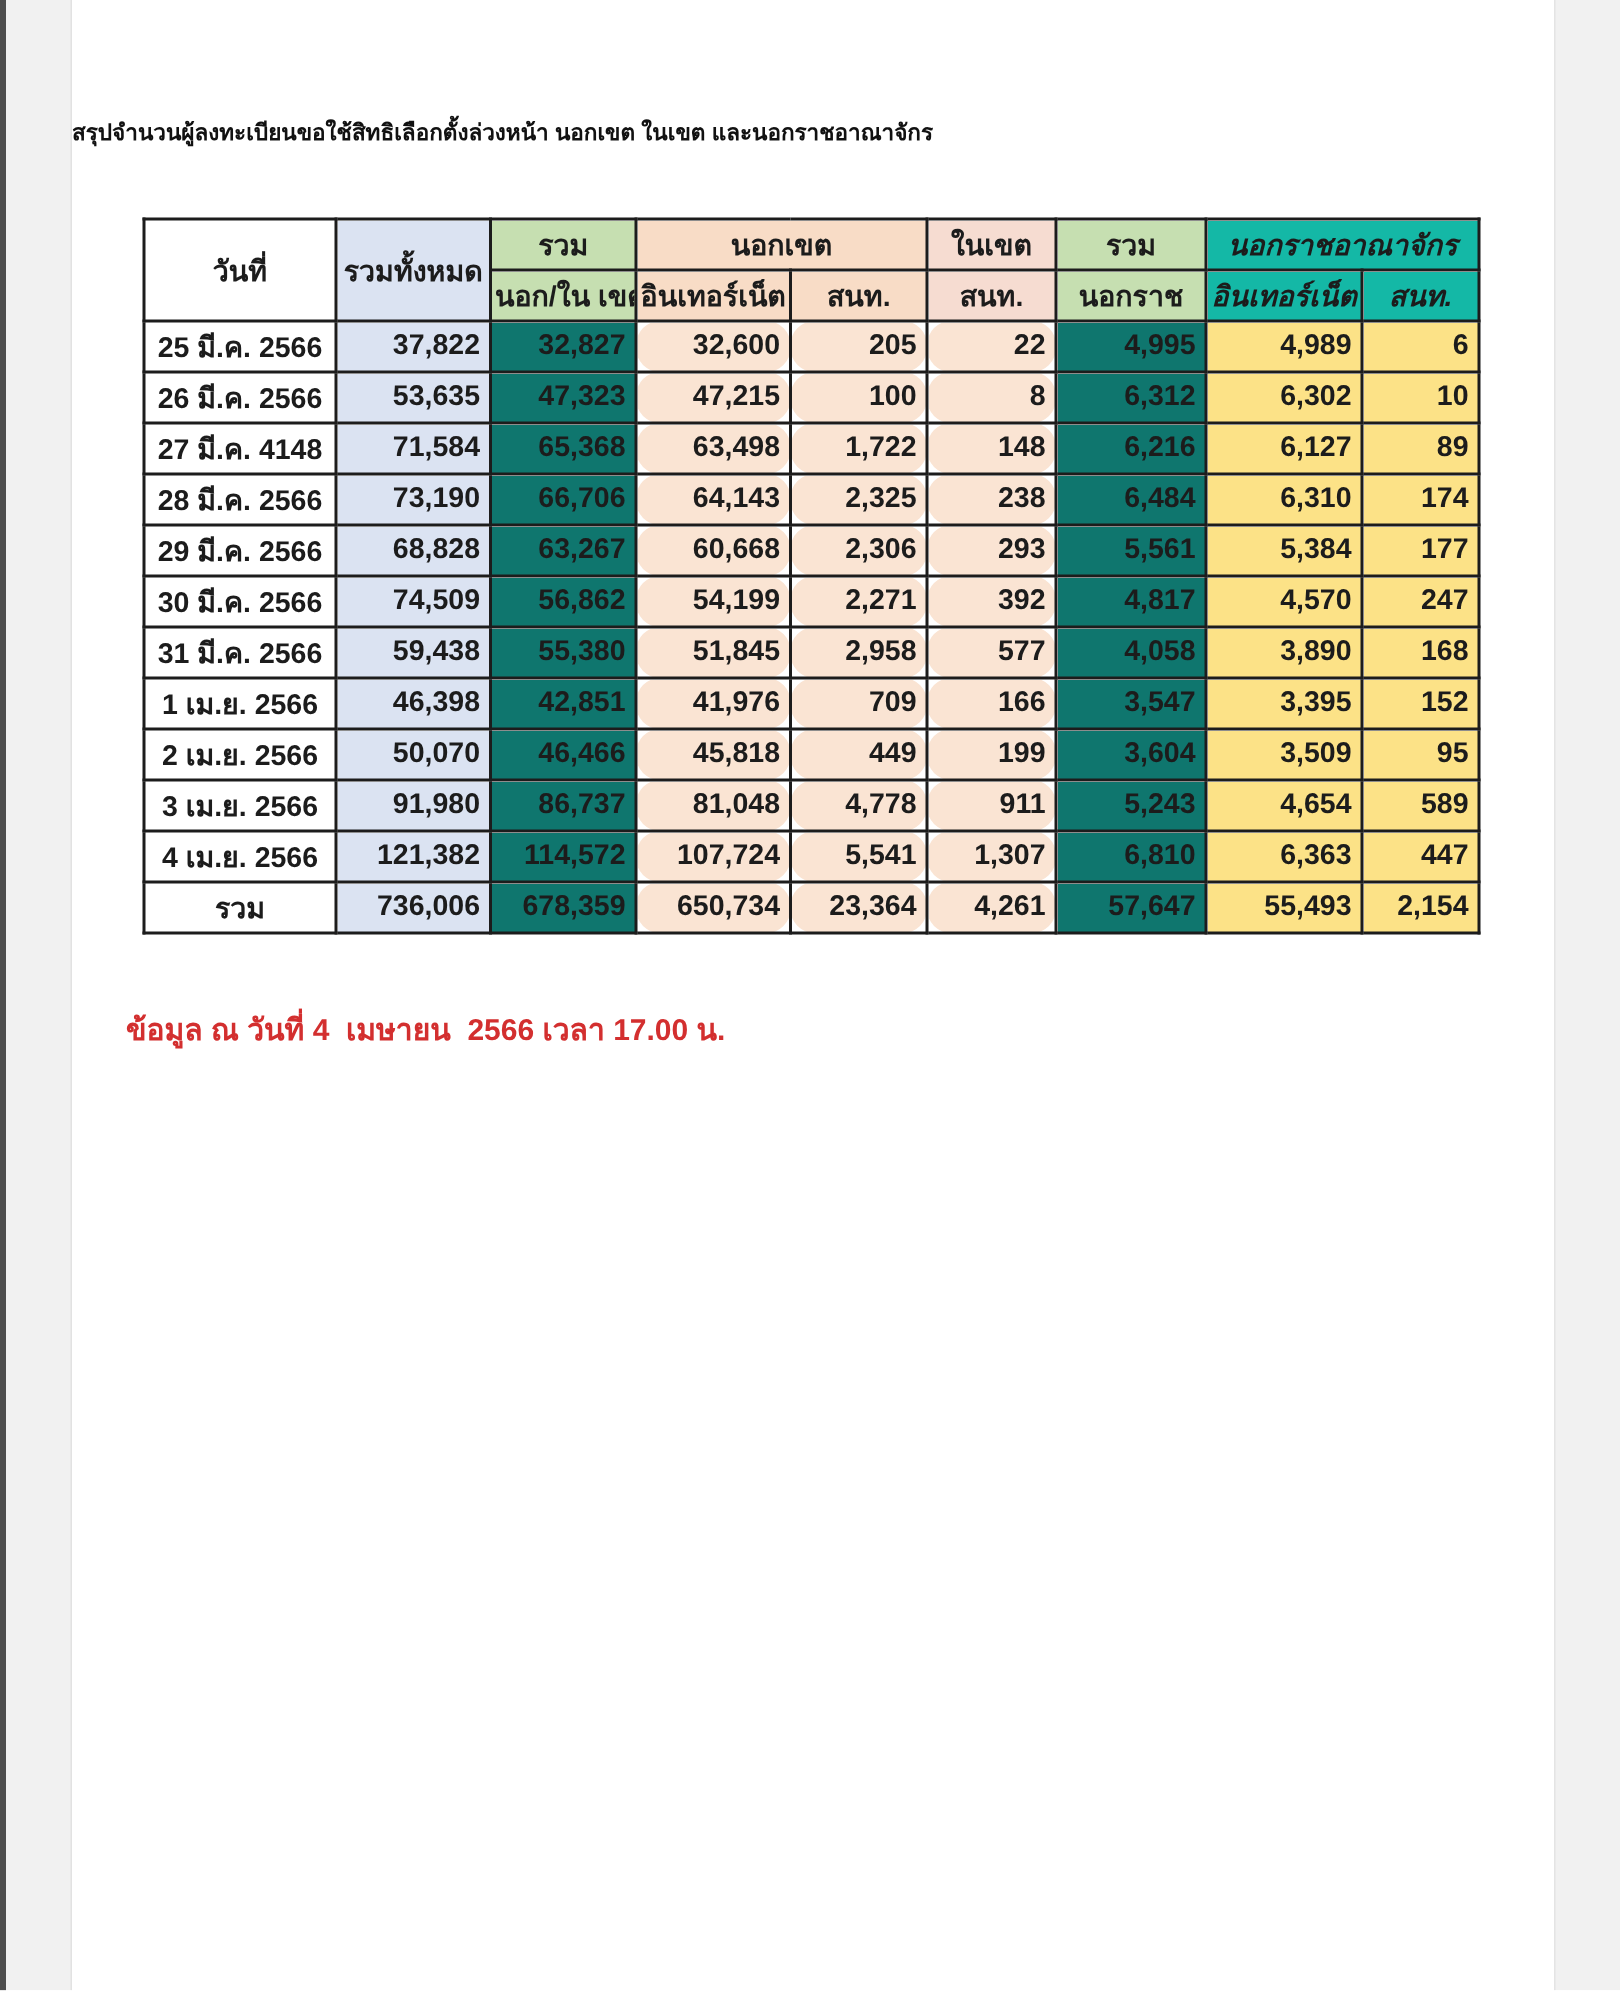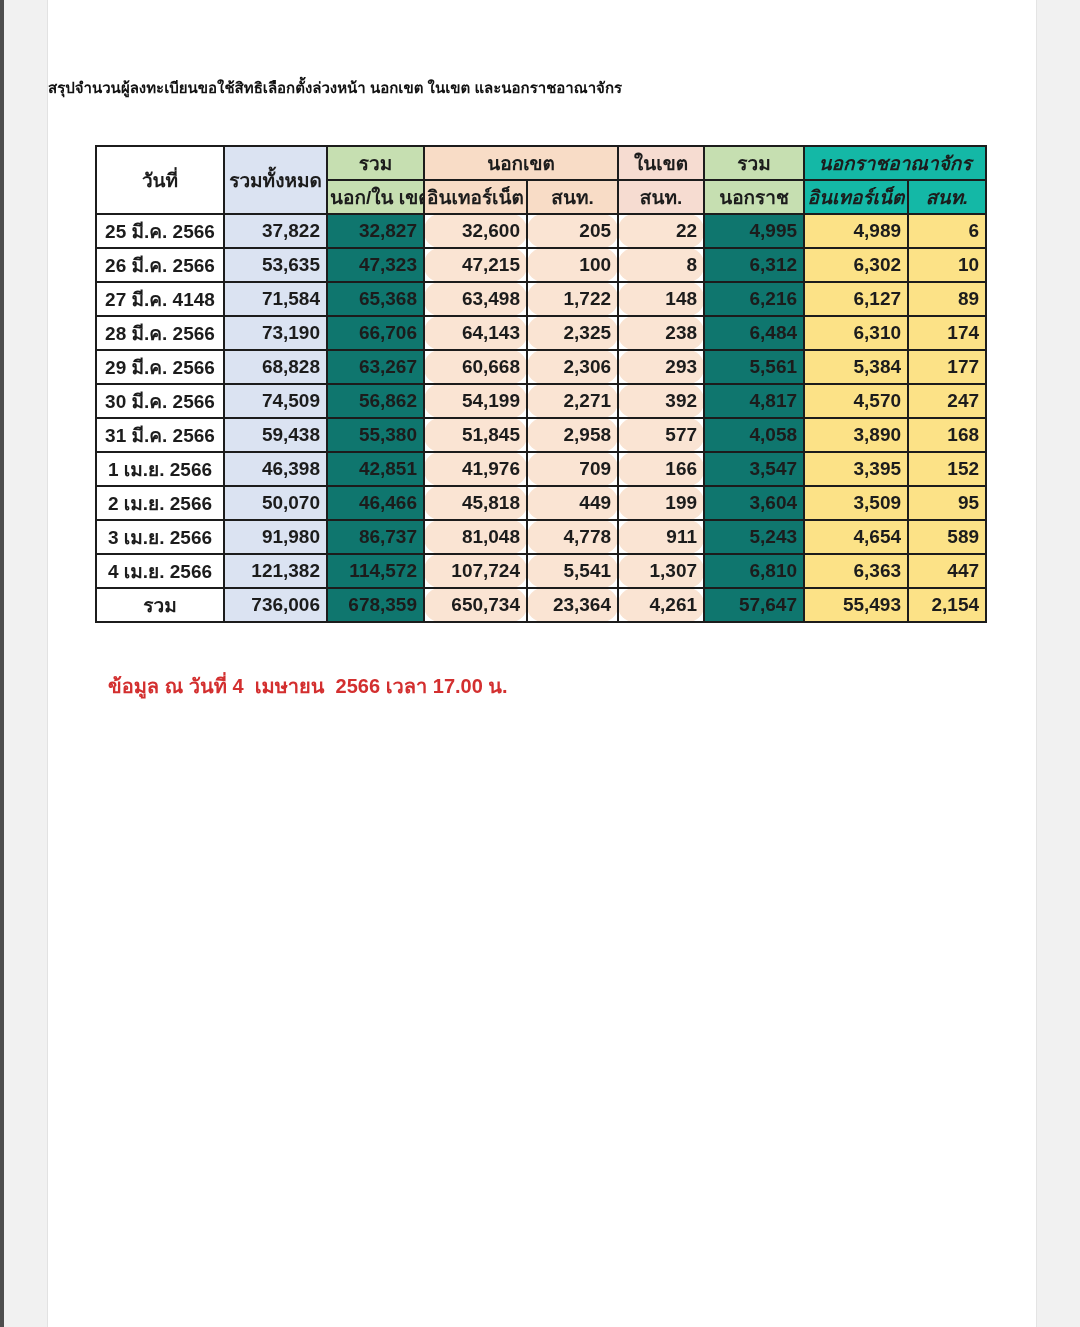--- a/index.html
+++ b/index.html
@@ -82,21 +82,21 @@
   .c-green  { background: #0f766e; }
   .c-peach  { background: #fae4d3; border-radius: 16px; }
   .c-yellow { background: #fce287; }
   .h-blue   { background: #dbe3f2; margin-top: 15px; }
   .h-green  { background: #c6dfb1; }
   .h-peach  { background: #f8dcc6; }
   .h-pink   { background: #f6dcd1; }
   .h-yellow { background: #14b8a6; font-style: italic; }
   .footer-note {
     position: absolute;
-    left: 108px;
+    left: 84px;
     top: 670px;
     font-size: 20px;
     font-weight: bold;
     color: #d32f2f;
     white-space: pre-wrap;
   }
 </style>
 </head>
 <body>
 

